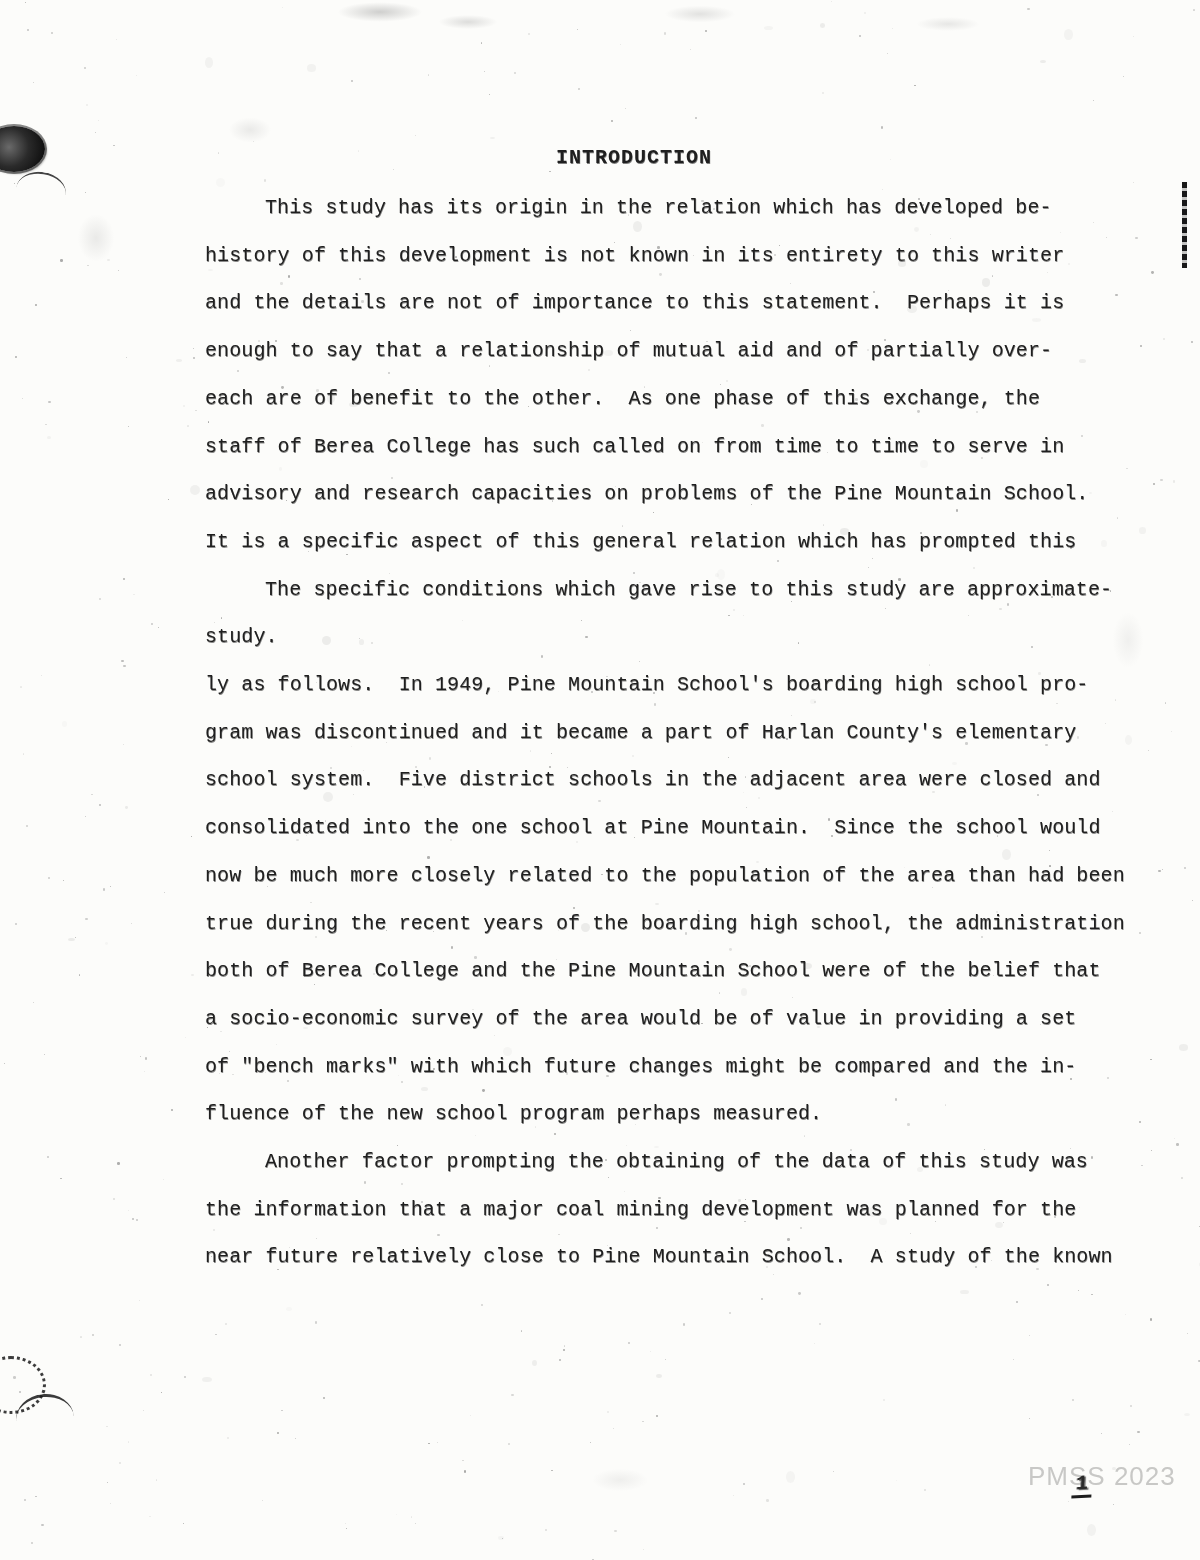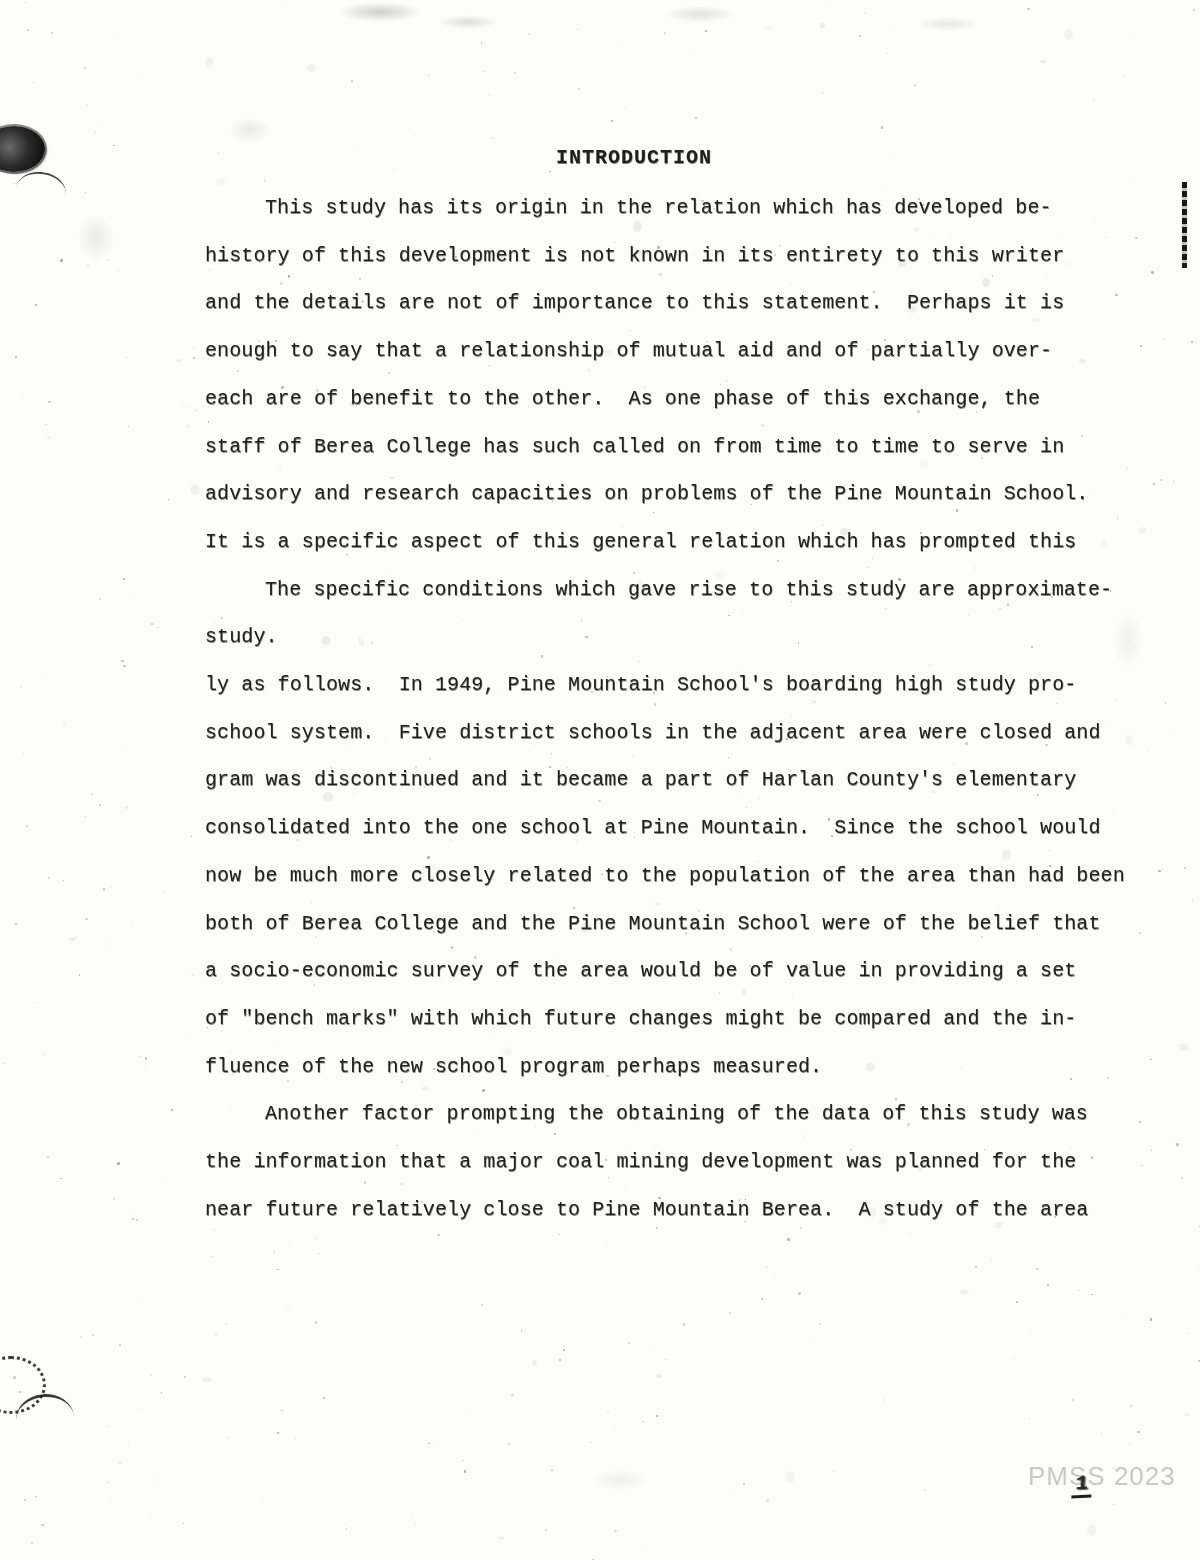--- a/index.html
+++ b/index.html
@@ -156,32 +156,33 @@
       <div class="line indent">This study has its origin in the relation which has developed be-</div>
       <div class="line">history of this development is not known in its entirety to this writer</div>
       <div class="line">and the details are not of importance to this statement.  Perhaps it is</div>
       <div class="line">enough to say that a relationship of mutual aid and of partially over-</div>
       <div class="line">each are of benefit to the other.  As one phase of this exchange, the</div>
       <div class="line">staff of Berea College has such called on from time to time to serve in</div>
       <div class="line">advisory and research capacities on problems of the Pine Mountain School.</div>
       <div class="line">It is a specific aspect of this general relation which has prompted this</div>
       <div class="line indent">The specific conditions which gave rise to this study are approximate-</div>
       <div class="line">study.</div>
-      <div class="line">ly as follows.  In 1949, Pine Mountain School's boarding high study pro-</div>
+      <div class="line">ly as follows.  In 1949, Pine Mountain School's boarding high school pro-</div>
+      <div class="line">gram was discontinued and it became a part of Harlan County's elementary</div>
       <div class="line">school system.  Five district schools in the adjacent area were closed and</div>
-      <div class="line">gram was discontinued and it became a part of Harlan County's elementary</div>
       <div class="line">consolidated into the one school at Pine Mountain.  Since the school would</div>
       <div class="line">now be much more closely related to the population of the area than had been</div>
+      <div class="line">true during the recent years of the boarding high school, the administration</div>
       <div class="line">both of Berea College and the Pine Mountain School were of the belief that</div>
       <div class="line">a socio-economic survey of the area would be of value in providing a set</div>
       <div class="line">of "bench marks" with which future changes might be compared and the in-</div>
       <div class="line">fluence of the new school program perhaps measured.</div>
       <div class="line indent">Another factor prompting the obtaining of the data of this study was</div>
       <div class="line">the information that a major coal mining development was planned for the</div>
-      <div class="line">near future relatively close to Pine Mountain Berea.  A study of the area</div>
+      <div class="line">near future relatively close to Pine Mountain School.  A study of the known</div>
     </div>
 
   <div class="watermark">PMSS 2023</div>
 
   <div class="page-number">1</div>
 
   <div class="noise-layer" id="noise">
       <span style="position: absolute; left: 25.2px; top: 2.3px; width: 1px; height: 1px; background: rgba(30, 30, 30, 0.35); border-radius: 50%;"></span>
       <span style="position: absolute; left: 97.7px; top: 120.3px; width: 0.6px; height: 0.6px; background: rgba(30, 30, 30, 0.08); border-radius: 50%;"></span>
       <span style="position: absolute; left: 1038px; top: 672.2px; width: 2.6px; height: 2.6px; background: rgba(30, 30, 30, 0.07); border-radius: 50%;"></span>

